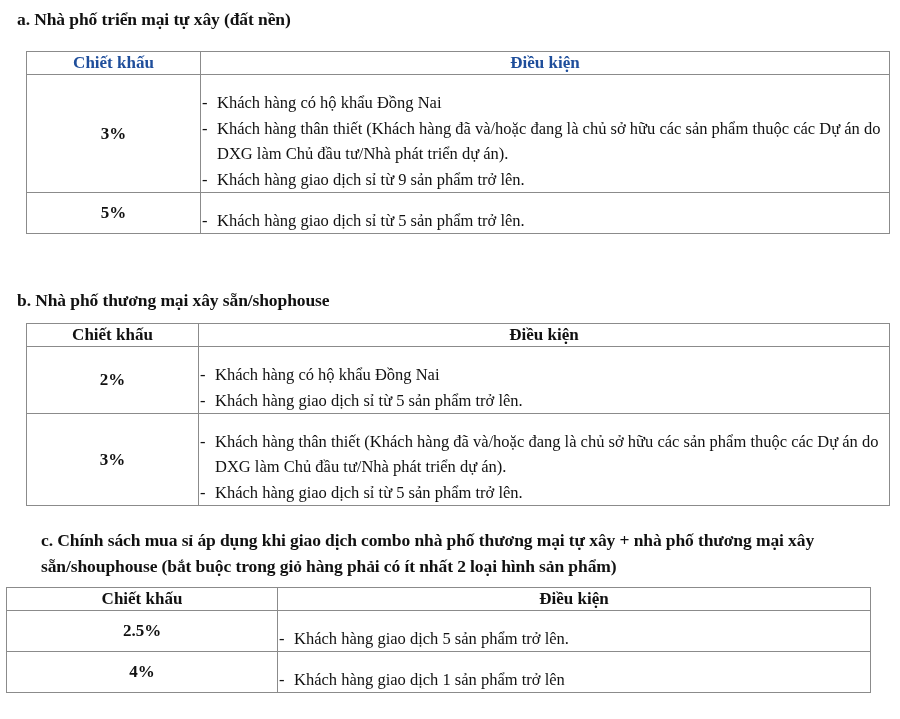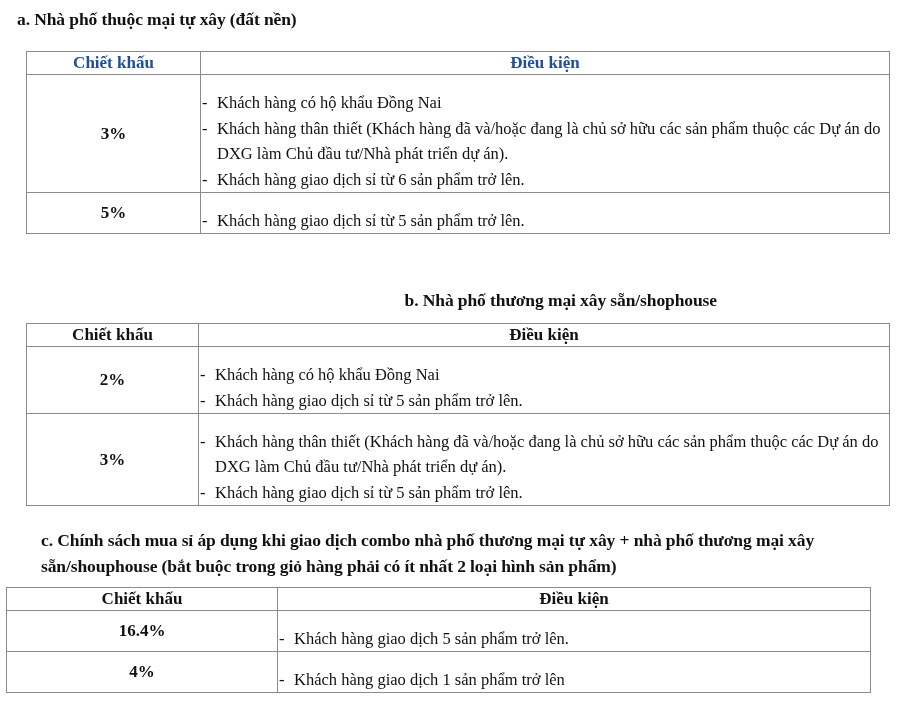--- a/index.html
+++ b/index.html
@@ -104,47 +104,47 @@
   #table-b  { left: 26px;  top: 323px; width: 863px; }
   #table-b col.c1 { width: 172px; }
   #table-b col.c2 { width: 691px; }
 
   
   #table-c  { left: 6px;   top: 587px; width: 864px; }
   #table-c col.c1 { width: 271px; }
   #table-c col.c2 { width: 593px; }
 
   #heading-a { left: 17px; top: 6px;   width: 700px; }
-  #heading-b { left: 17px; top: 287px; width: 700px; text-align: right; }
+  #heading-b { left: 17px; top: 287px; width: 700px; }
   #heading-c { left: 17px; top: 527px; width: 862px; margin-left: 24px; }
 </style>
 </head>
 <body>
 
 <div class="page">
 
-  <div class="section-heading" id="heading-a">a. Nhà phố thuộc mại tự xây (đất nền)</div>
+  <div class="section-heading" id="heading-a">a. Nhà phố triển mại tự xây (đất nền)</div>
 
   <table class="dtable" id="table-a">
     <colgroup>
         <col class="c1">
         <col class="c2">
       </colgroup>
     <tbody>
       <tr>
         <td class="hdr-cell hdr-blue">Chiết khấu</td>
         <td class="hdr-cell hdr-blue">Điều kiện</td>
       </tr>
       <tr>
         <td class="pct-cell">3%</td>
         <td class="cond-cell">
           <ul class="bullets tight">
             <li>Khách hàng có hộ khẩu Đồng Nai</li>
             <li>Khách hàng thân thiết (Khách hàng đã và/hoặc đang là chủ sở hữu các sản phẩm thuộc các Dự án do DXG làm Chủ đầu tư/Nhà phát triển dự án).</li>
-            <li>Khách hàng giao dịch sỉ từ 6 sản phẩm trở lên.</li>
+            <li>Khách hàng giao dịch sỉ từ 9 sản phẩm trở lên.</li>
           </ul>
         </td>
       </tr>
       <tr>
         <td class="pct-cell">5%</td>
         <td class="cond-cell">
           <ul class="bullets tight">
             <li>Khách hàng giao dịch sỉ từ 5 sản phẩm trở lên.</li>
           </ul>
         </td>
@@ -191,21 +191,21 @@
     <colgroup>
         <col class="c1">
         <col class="c2">
       </colgroup>
     <tbody>
       <tr>
         <td class="hdr-cell hdr-black">Chiết khấu</td>
         <td class="hdr-cell hdr-black">Điều kiện</td>
       </tr>
       <tr>
-        <td class="pct-cell">16.4%</td>
+        <td class="pct-cell">2.5%</td>
         <td class="cond-cell">
           <ul class="bullets tight">
             <li>Khách hàng giao dịch 5 sản phẩm trở lên.</li>
           </ul>
         </td>
       </tr>
       <tr>
         <td class="pct-cell">4%</td>
         <td class="cond-cell">
           <ul class="bullets tight">

